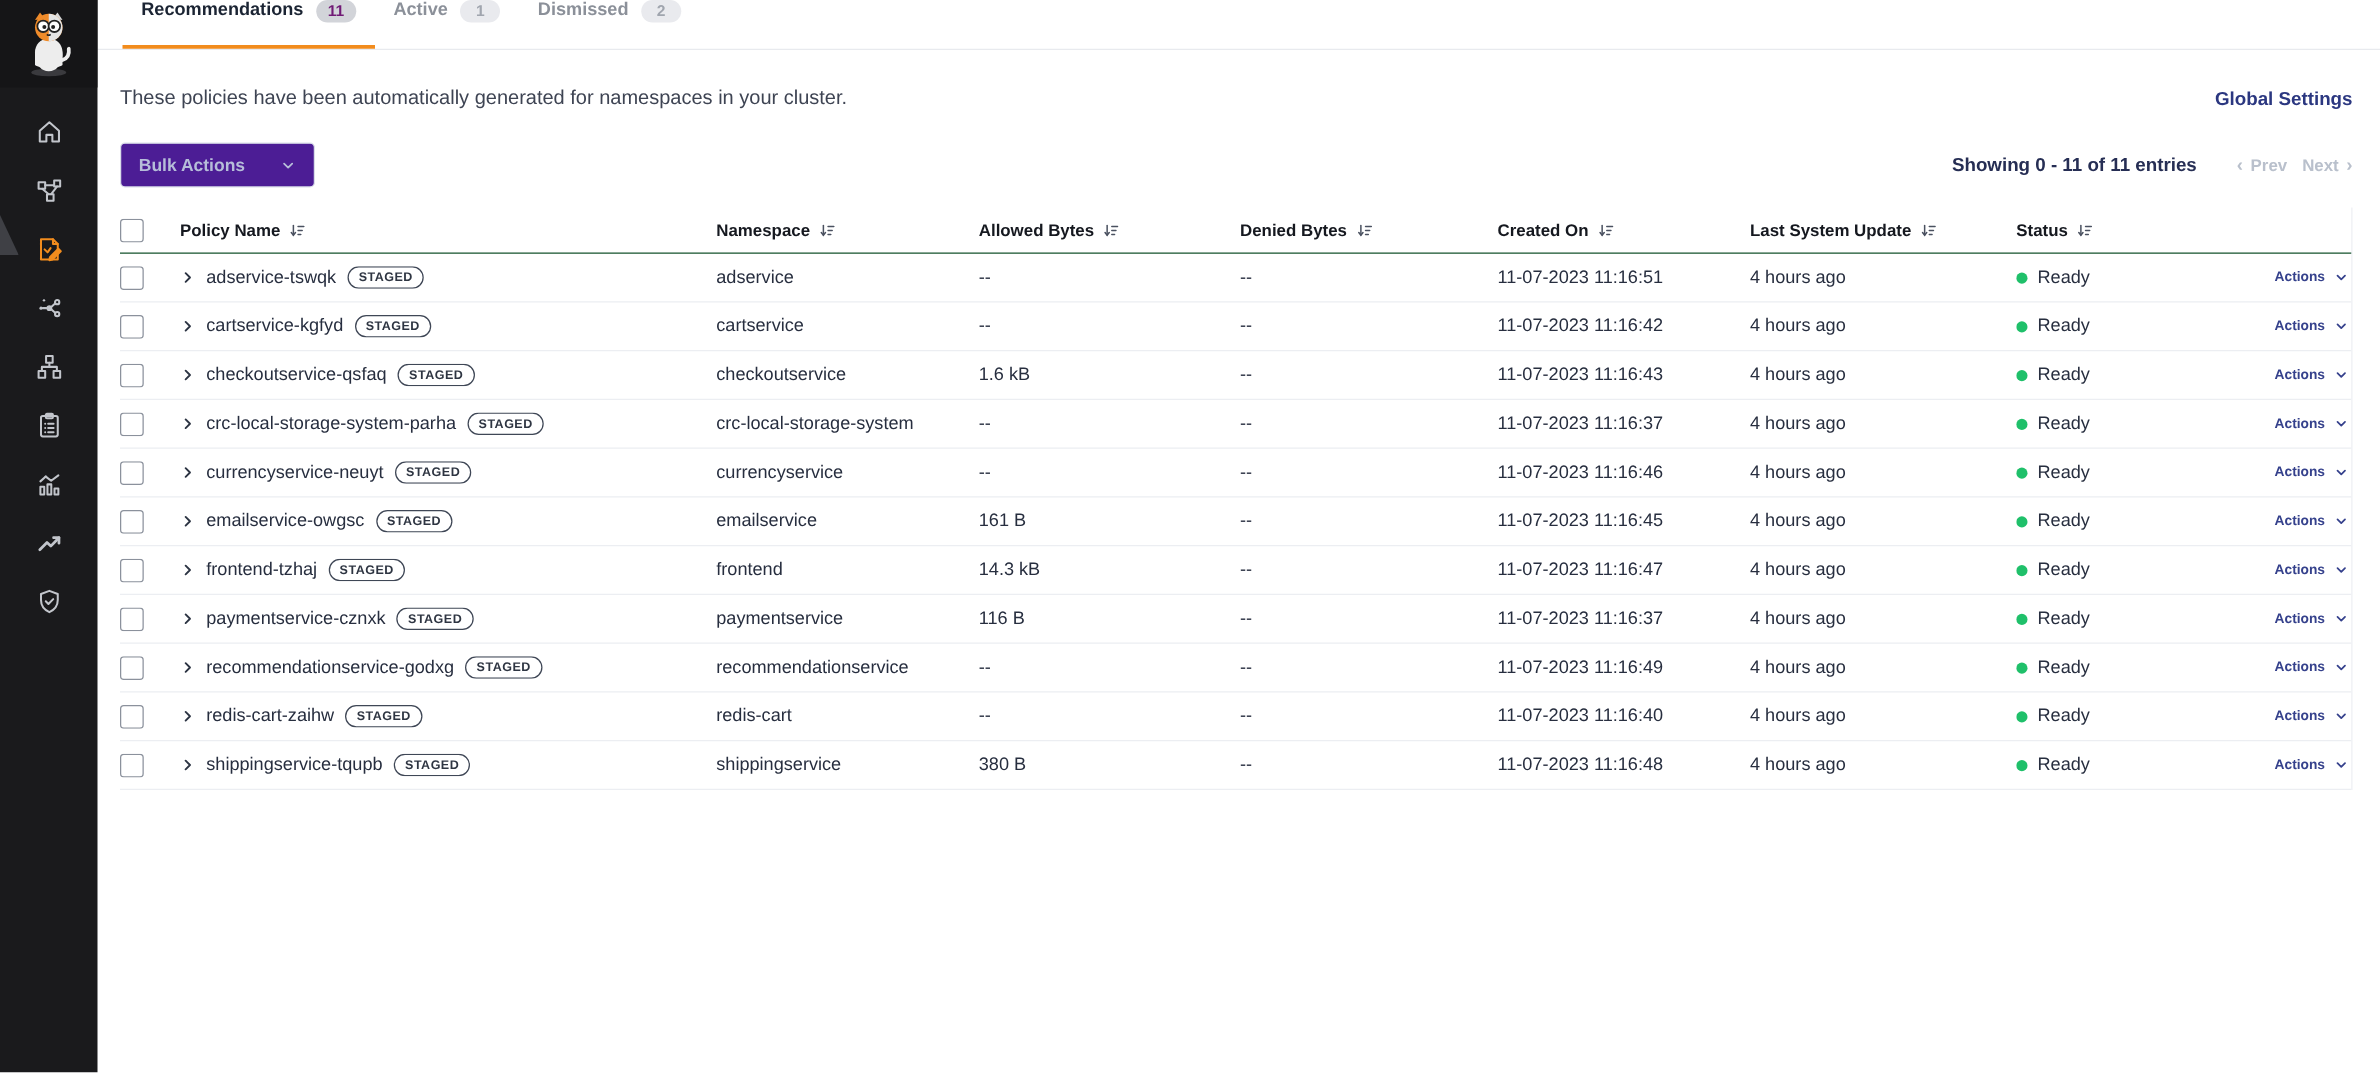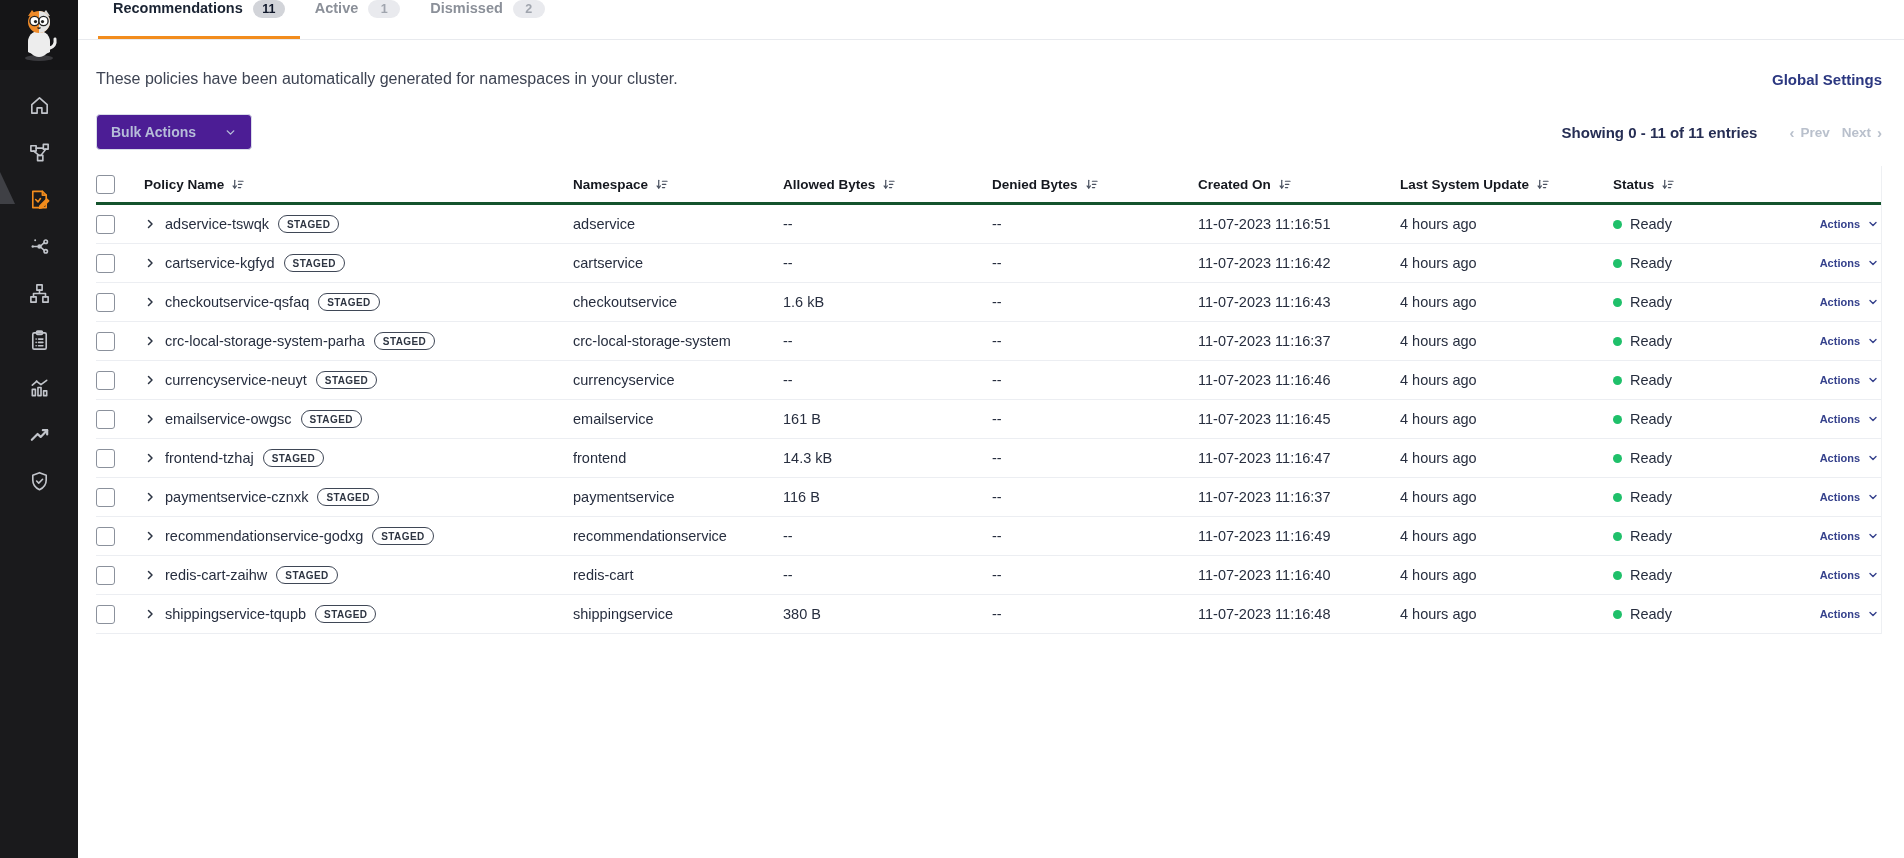--- a/index.html
+++ b/index.html
@@ -28,40 +28,40 @@
   .top-icons{margin-left:auto;display:flex;align-items:center;gap:18px}
   .avatar{width:28px;height:28px;border-radius:50%;background:#f28c1d;display:flex;align-items:center;justify-content:center;cursor:pointer}
 
   
   .tabs{height:39px;display:flex;align-items:stretch;padding-left:20px;border-bottom:1px solid #e8eaee;background:#fff}
   .tab{display:flex;align-items:flex-start;gap:10px;padding:0 15px;border-bottom:3px solid transparent;cursor:pointer}
   .tab-label{font-size:14.5px;font-weight:700;color:#8b9099}
   .tab.active .tab-label{color:#1b2433}
   .tab.active{border-bottom-color:#f28c1d}
   .badge{min-width:14px;text-align:center;border-radius:10px;padding:2px 9px;font-size:12.5px;font-weight:700;background:#e9eaee;color:#a0a5ae}
-  .tab.active .badge{background:#d2d4d9;color:#0f172a}
+  .tab.active .badge{background:#d2d4d9;color:#701a75}
 
   
   .content{flex:1;padding:0 22px 0 18px;background:#fff}
   .desc-row{margin-top:30px;display:flex;justify-content:space-between;align-items:center}
   .desc{font-size:16px;color:#3e4453}
   .global-settings{font-size:15px;font-weight:700;color:#2b3780;cursor:pointer}
 
   .toolbar-row{margin-top:26px;display:flex;justify-content:space-between;align-items:center}
   .bulk-btn{display:flex;align-items:center;gap:28px;height:34px;padding:0 14px;border:1px solid #d9dde9;border-radius:4px;background:#4c1d95;font-size:14px;font-weight:700;color:#b6bdd9;cursor:default}
   .pager{display:flex;align-items:center;gap:32px}
   .pager-summary{font-size:15px;font-weight:700;color:#262e54}
   .pager-nav{display:flex;align-items:center;gap:12px;font-size:13.5px;font-weight:700;color:#b9c0cc}
   .pager-nav .pchev{font-size:15px;line-height:1}
   .pager-btn{cursor:pointer;display:flex;align-items:center;gap:6px}
 
   
   .table{margin-top:16px;border-right:1px solid #eef0f3}
   .tr{display:grid;grid-template-columns:48px 429px 210px 209px 206px 202px 213px 178px 1fr;align-items:center}
-  .thead{height:36px;border-bottom:3px solid #14532d}
+  .thead{height:36px;border-bottom:1px solid #14532d}
   .th{display:flex;align-items:center;gap:7px;font-size:13.5px;font-weight:700;color:#15181f;cursor:pointer}
   .row{height:38px;border-bottom:1px solid #eceef2;font-size:14.5px;color:#272e3f}
   .cell{white-space:nowrap;overflow:hidden;text-overflow:ellipsis}
   .checkbox{width:17px;height:17px;border:1.7px solid #8b919c;border-radius:3px;background:#fff;cursor:pointer}
   .name-cell{display:flex;align-items:center;gap:9px}
   .expander{display:flex;align-items:center;cursor:pointer}
   .staged{font-size:10px;font-weight:700;letter-spacing:.4px;color:#2e3542;border:1.4px solid #3f4756;border-radius:9px;padding:2.5px 8px;background:#fff}
   .status-cell{display:flex;align-items:center;gap:8px}
   .dot{width:9px;height:9px;border-radius:50%;background:#1fc06a;display:inline-block}
   .actions{display:flex;align-items:center;gap:7px;justify-content:flex-end;font-size:11px;font-weight:700;color:#35418c;cursor:pointer;padding-right:2px}

